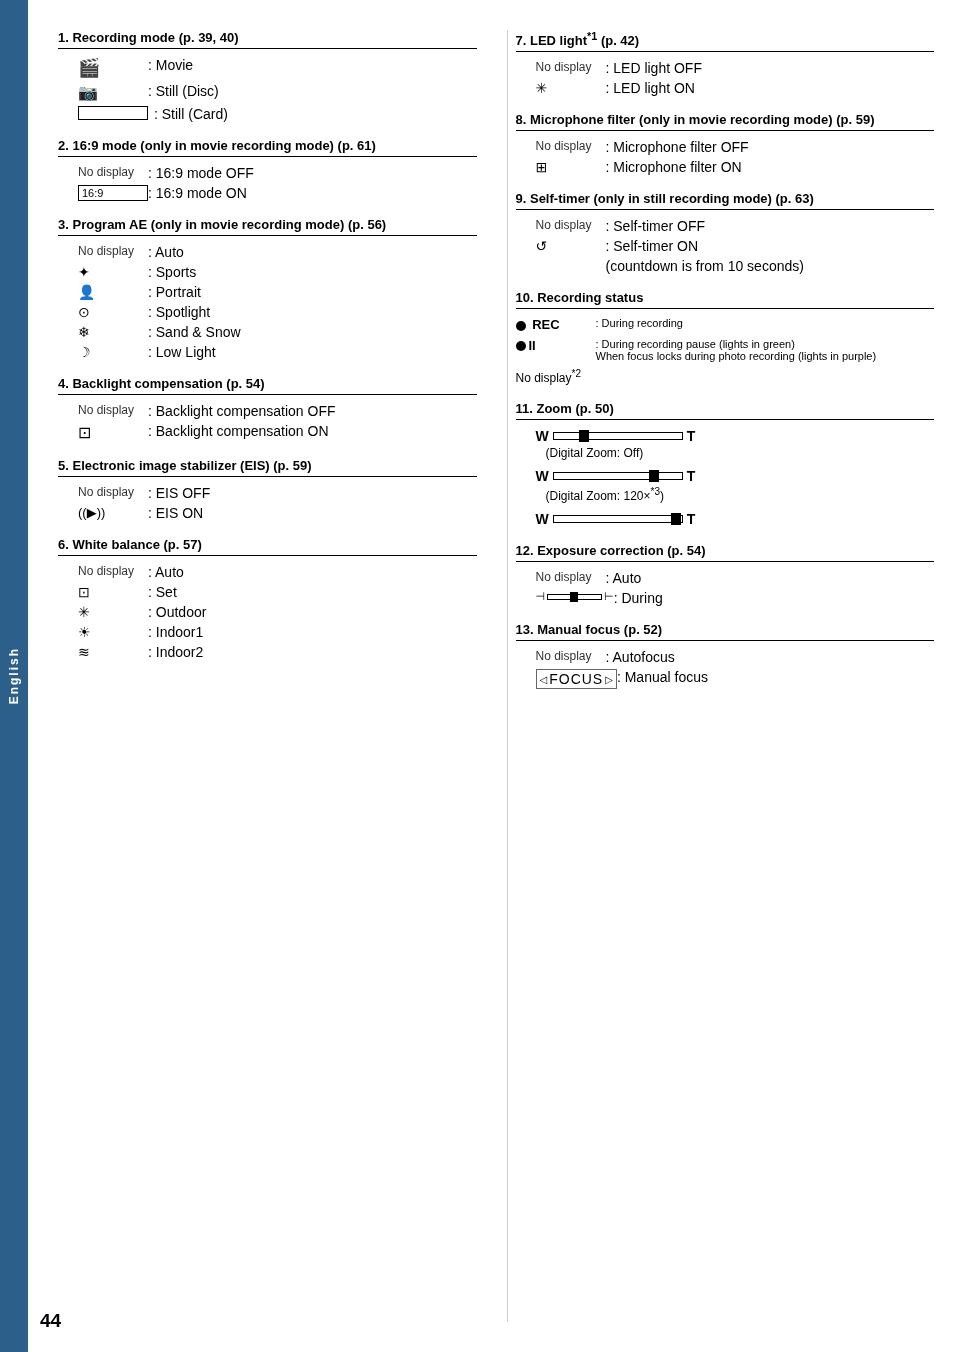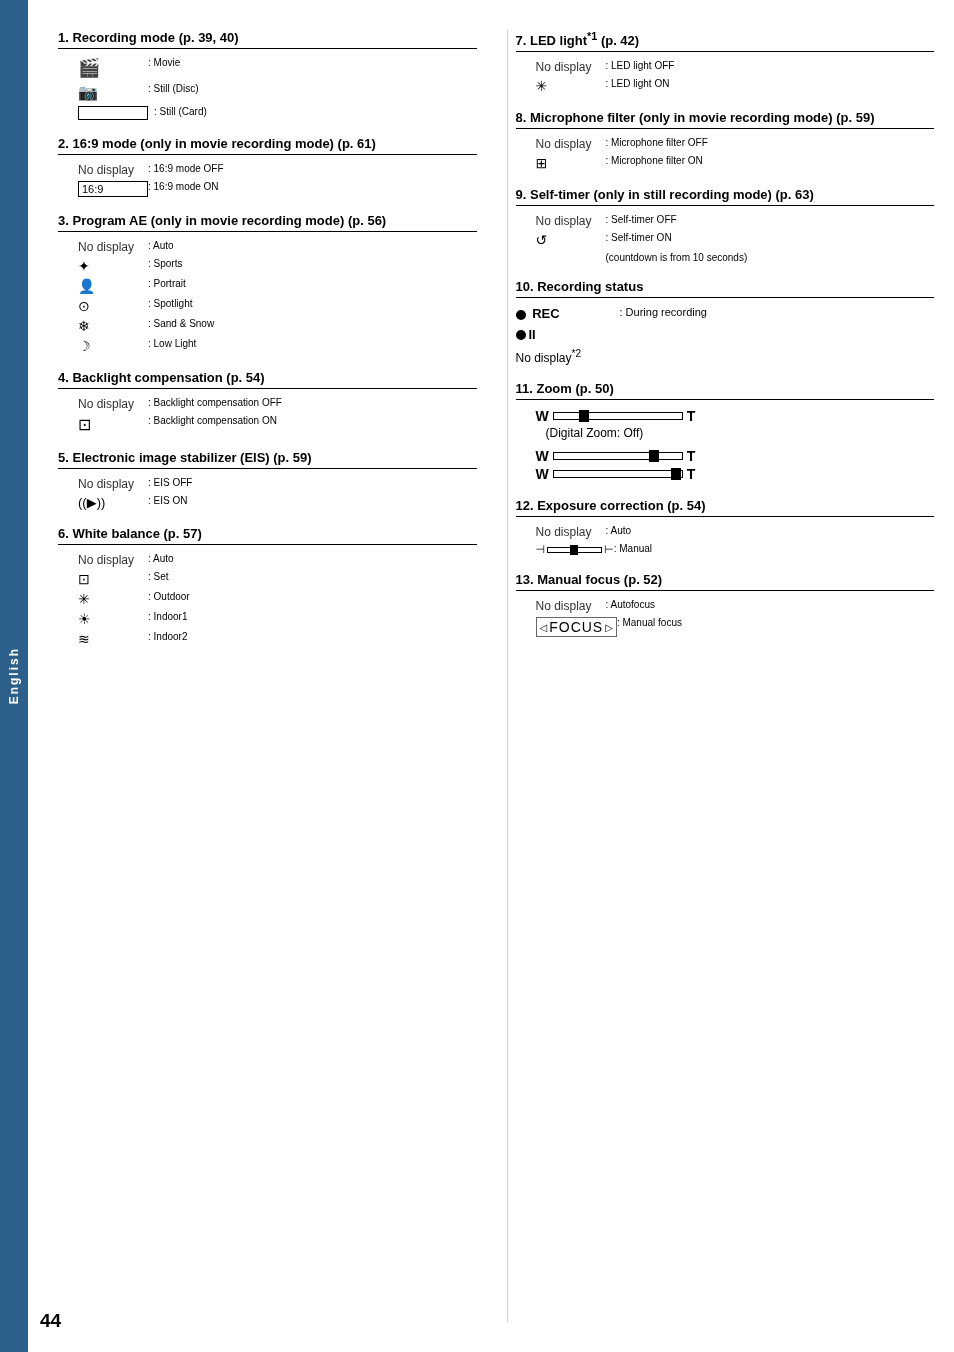--- a/index.html
+++ b/index.html
@@ -58,21 +58,21 @@
       padding-bottom: 3px;
       margin-bottom: 8px;
     }
     .item-row {
       display: flex;
       align-items: flex-start;
       margin-bottom: 4px;
       padding-left: 20px;
     }
     .item-desc {
-      font-size: 10px;
+      font-size: 14px;
     }
     .no-display-label {
       min-width: 70px;
       font-size: 12px;
       color: #333;
     }
     .icon-symbol {
       font-size: 14px;
       min-width: 70px;
       display: flex;
@@ -137,21 +137,20 @@
       position: absolute;
       bottom: 20px;
       left: 40px;
       font-size: 19px;
       font-weight: bold;
     }
     .rec-section-row {
       display: flex;
       align-items: flex-start;
       margin-bottom: 6px;
-      gap: 24px;
     }
     .rec-icon-col {
       min-width: 80px;
     }
     .rec-desc-col {
       flex: 1;
       font-size: 11px;
     }
   </style>
 </head>
@@ -349,20 +348,24 @@
           <div class="rec-icon-col">
             <span class="rec-dot"></span>
             <span class="rec-label">REC</span>
           </div>
           <div class="rec-desc-col">: During recording</div>
         </div>
         <div class="rec-section-row">
           <div class="rec-icon-col" style="display:flex; align-items:center;">
             <span class="rec-dot"></span>
             <span style="font-weight:bold; font-size:13px;">II</span>
+          </div>
+          <div class="rec-desc-col">
+            : During recording pause (lights in green)<br>
+            When focus locks during photo recording (lights in purple)
           </div>
         </div>
         <div class="rec-section-row">
           <div class="rec-icon-col">
             <span style="font-size:12px;">No display<sup>*2</sup></span>
           </div>
           <div class="rec-desc-col"></div>
         </div>
       </div>
 
@@ -384,20 +387,21 @@
         </div>
 
         <div style="padding-left:20px; margin-bottom:2px;">
           <div class="zoom-bar-container">
             <span class="zoom-w">W</span>
             <div class="zoom-track" style="width:130px;">
               <div class="zoom-thumb" style="left:95px;"></div>
             </div>
             <span class="zoom-t">T</span>
           </div>
+          <div class="zoom-caption" style="padding-left:10px;">(Digital Zoom: 120×<sup>*3</sup>)</div>
         </div>
 
         <div style="padding-left:20px; margin-bottom:2px;">
           <div class="zoom-bar-container">
             <span class="zoom-w">W</span>
             <div class="zoom-track" style="width:130px;">
               <div class="zoom-thumb" style="left:117px;"></div>
             </div>
             <span class="zoom-t">T</span>
           </div>
@@ -414,21 +418,21 @@
           <span class="item-desc">: Auto</span>
         </div>
         <div class="item-row">
           <span class="icon-symbol" style="min-width:70px; display:flex; align-items:center; gap:2px; font-size:11px;">
             <span>⊣</span>
             <div style="width:55px; height:6px; border:1.5px solid #000; position:relative; display:inline-block;">
               <div style="position:absolute; width:8px; height:10px; background:#000; top:-3px; left:22px;"></div>
             </div>
             <span>⊢</span>
           </span>
-          <span class="item-desc">: Manual</span>
+          <span class="item-desc">: During</span>
         </div>
       </div>
 
       <div class="section">
         <div class="section-title">
           <span>13.</span>
           Manual focus (p. 52)
         </div>
         <div class="item-row">
           <span class="no-display-label">No display</span>

